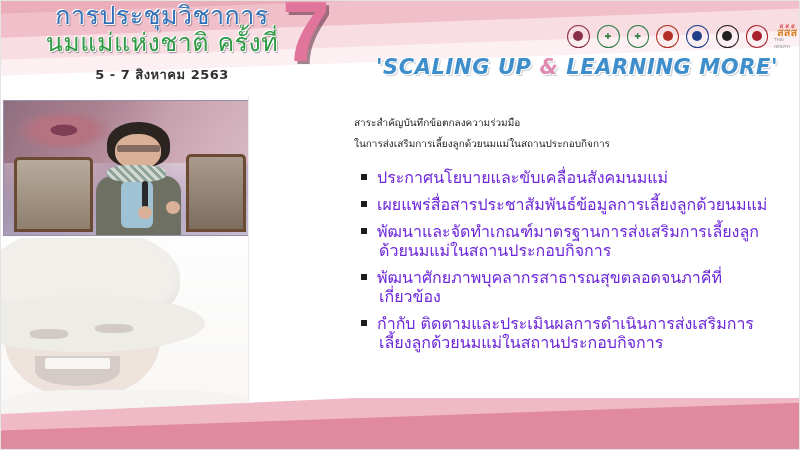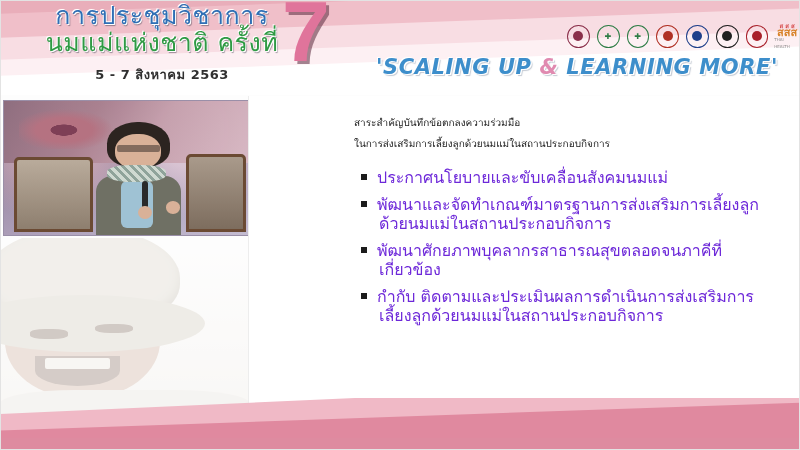--- a/index.html
+++ b/index.html
@@ -217,21 +217,21 @@
   </div>
 
   <div id="content">
     <div id="lead" class="thai-body">
       <div>สาระสำคัญบันทึกข้อตกลงความร่วมมือ</div>
       <div>ในการส่งเสริมการเลี้ยงลูกด้วยนมแม่ในสถานประกอบกิจการ</div>
     </div>
 
     <ul id="bullets" class="thai-body">
       <li><span class="sq"></span><span>ประกาศนโยบายและขับเคลื่อนสังคมนมแม่</span></li>
-      <li><span class="sq"></span></li>
+      <li><span class="sq"></span><span>เผยแพร่สื่อสารประชาสัมพันธ์ข้อมูลการเลี้ยงลูกด้วยนมแม่</span></li>
       <li><span class="sq"></span><span>พัฒนาและจัดทำเกณฑ์มาตรฐานการส่งเสริมการเลี้ยงลูก</span><span class="l2">ด้วยนมแม่ในสถานประกอบกิจการ</span></li>
       <li><span class="sq"></span><span>พัฒนาศักยภาพบุคลากรสาธารณสุขตลอดจนภาคีที่</span><span class="l2">เกี่ยวข้อง</span></li>
       <li><span class="sq"></span><span>กำกับ ติดตามและประเมินผลการดำเนินการส่งเสริมการ</span><span class="l2">เลี้ยงลูกด้วยนมแม่ในสถานประกอบกิจการ</span></li>
     </ul>
   </div>
 
   <div id="pink-bottom">
     <div class="pb-light"></div>
     <div class="pb-dark"></div>
     <div class="pb-base"></div>

